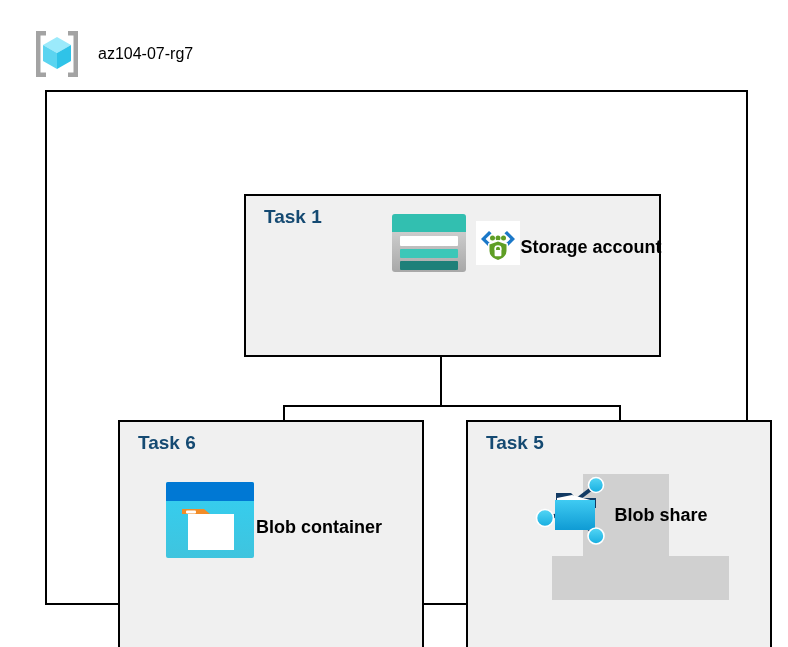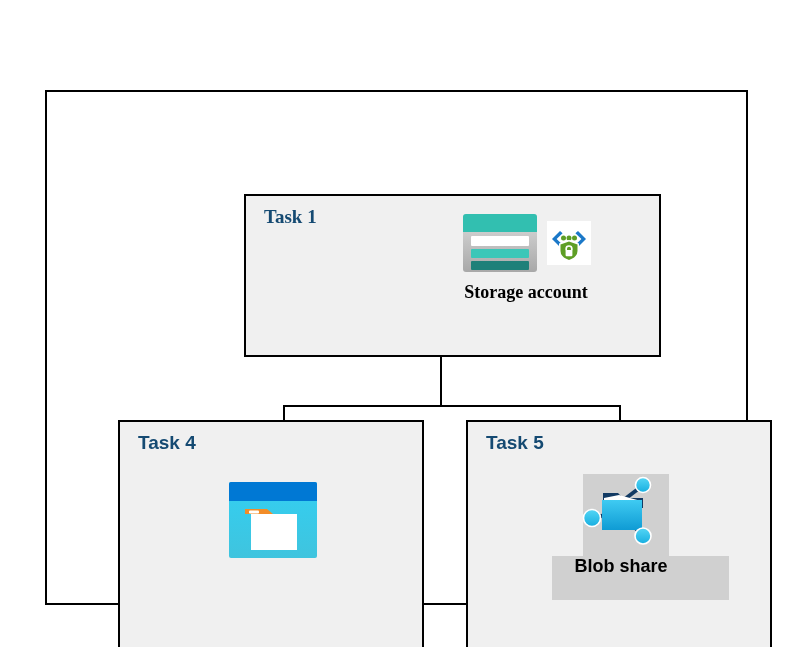--- a/index.html
+++ b/index.html
@@ -51,40 +51,41 @@
     box-sizing: border-box;
   }
 
   
   .task-box {
     position: absolute;
     background: #F0F0F0;
     border: 2px solid #000000;
     box-sizing: border-box;
   }
-  #task1-box { left: 197px; top: 102px; width: 417px; height: 163px; font-family: Liberation Serif, serif; }
+  #task1-box { left: 197px; top: 102px; width: 417px; height: 163px; }
   #task2-box { left: 71px;  top: 328px; width: 306px; height: 245px; }
   #task3-box { left: 419px; top: 328px; width: 306px; height: 245px; }
 
   .task-label {
     position: absolute;
     left: 18px;
     top: 10px;
     font-size: 19px;
     font-weight: bold;
     color: #154A72;
     white-space: nowrap;
   }
 
   
   .node {
     position: absolute;
     display: flex;
-    flex-direction: column;
+    flex-direction: row;
     align-items: center;
+    justify-content: center;
   }
   .node-caption {
     font-size: 18px;
     font-weight: bold;
     color: #000000;
     white-space: nowrap;
     text-align: center;
   }
 
   
@@ -124,20 +125,35 @@
   #conn-trunk   { left: 393px; top: 230px; height: 85px; }
   #conn-bus     { left: 236px; top: 313px; width: 338px; }
   #conn-drop-l  { left: 236px; top: 313px; height: 78px; }
   #conn-drop-r  { left: 572px; top: 313px; height: 78px; }
 </style>
 </head>
 <body>
 
 <div id="canvas">
 
+  <div id="rg-header">
+    <svg id="rg-icon" viewBox="0 0 54 54">
+
+      <path d="M16 4 L6 4 L6 50 L16 50 L16 45.5 L10.5 45.5 L10.5 8.5 L16 8.5 Z" fill="#A3A3A3"></path>
+
+      <path d="M38 4 L48 4 L48 50 L38 50 L38 45.5 L43.5 45.5 L43.5 8.5 L38 8.5 Z" fill="#A3A3A3"></path>
+
+      <path d="M27 10 L41 18 L27 26 L13 18 Z" fill="#9BEAFB"></path>
+
+      <path d="M13 18 L27 26 L27 42 L13 34 Z" fill="#5BD4F0"></path>
+
+      <path d="M41 18 L41 34 L27 42 L27 26 Z" fill="#2FC3E8"></path>
+    </svg>
+    <div>az104-07-rg7</div>
+  </div>
 
   <div id="rg-frame">
 
     <div class="conn conn-v" id="conn-trunk"></div>
     <div class="conn conn-h" id="conn-bus"></div>
     <div class="conn conn-v" id="conn-drop-l"></div>
     <div class="conn conn-v" id="conn-drop-r"></div>
 
     <div class="task-box" id="task1-box">
       <div class="task-label">Task 1</div>
@@ -177,39 +193,40 @@
             <path d="M19.2 29.5 L19.2 27.6 Q19.2 25 22 25 Q24.8 25 24.8 27.6 L24.8 29.5" fill="none" stroke="#FFFFFF" stroke-width="1.7"></path>
             <rect x="18.6" y="29" width="6.8" height="6.2" rx="1" fill="#FFFFFF"></rect>
           </svg>
 
         </div>
         <div class="node-caption">Storage account</div>
       </div>
     </div>
 
     <div class="task-box" id="task2-box">
-      <div class="task-label">Task 4</div>
+      <div class="task-label">Task 6</div>
 
       <div class="node" id="node-blob">
         <svg width="92" height="80" viewBox="0 0 92 80">
           <defs>
             <linearGradient id="gradBlobBody" x1="0" y1="0" x2="0" y2="1">
               <stop offset="0" stop-color="#33CFF2"></stop>
               <stop offset="1" stop-color="#3FC4DE"></stop>
             </linearGradient>
           </defs>
           <rect x="2" y="2" width="88" height="76" rx="2" fill="url(#gradBlobBody)"></rect>
           <rect x="2" y="2" width="88" height="19" rx="2" fill="#0078D4"></rect>
           <rect x="2" y="15" width="88" height="6" fill="#0078D4"></rect>
 
           <path d="M18 29 L40 29 L46 34 L18 34 Z" fill="#F28C28"></path>
           <rect x="22" y="30.5" width="10" height="3" rx="1" fill="#FFFFFF"></rect>
 
           <rect x="24" y="34" width="46" height="36" fill="#FFFFFF"></rect>
         </svg>
+        <div class="node-caption">Blob container</div>
       </div>
     </div>
 
     <div class="task-box" id="task3-box">
       <div class="task-label">Task 5</div>
 
       <div class="highlight-patch" id="fs-patch-icon"></div>
       <div class="highlight-patch" id="fs-patch-text"></div>
 
       <div class="node" id="node-fileshare">

